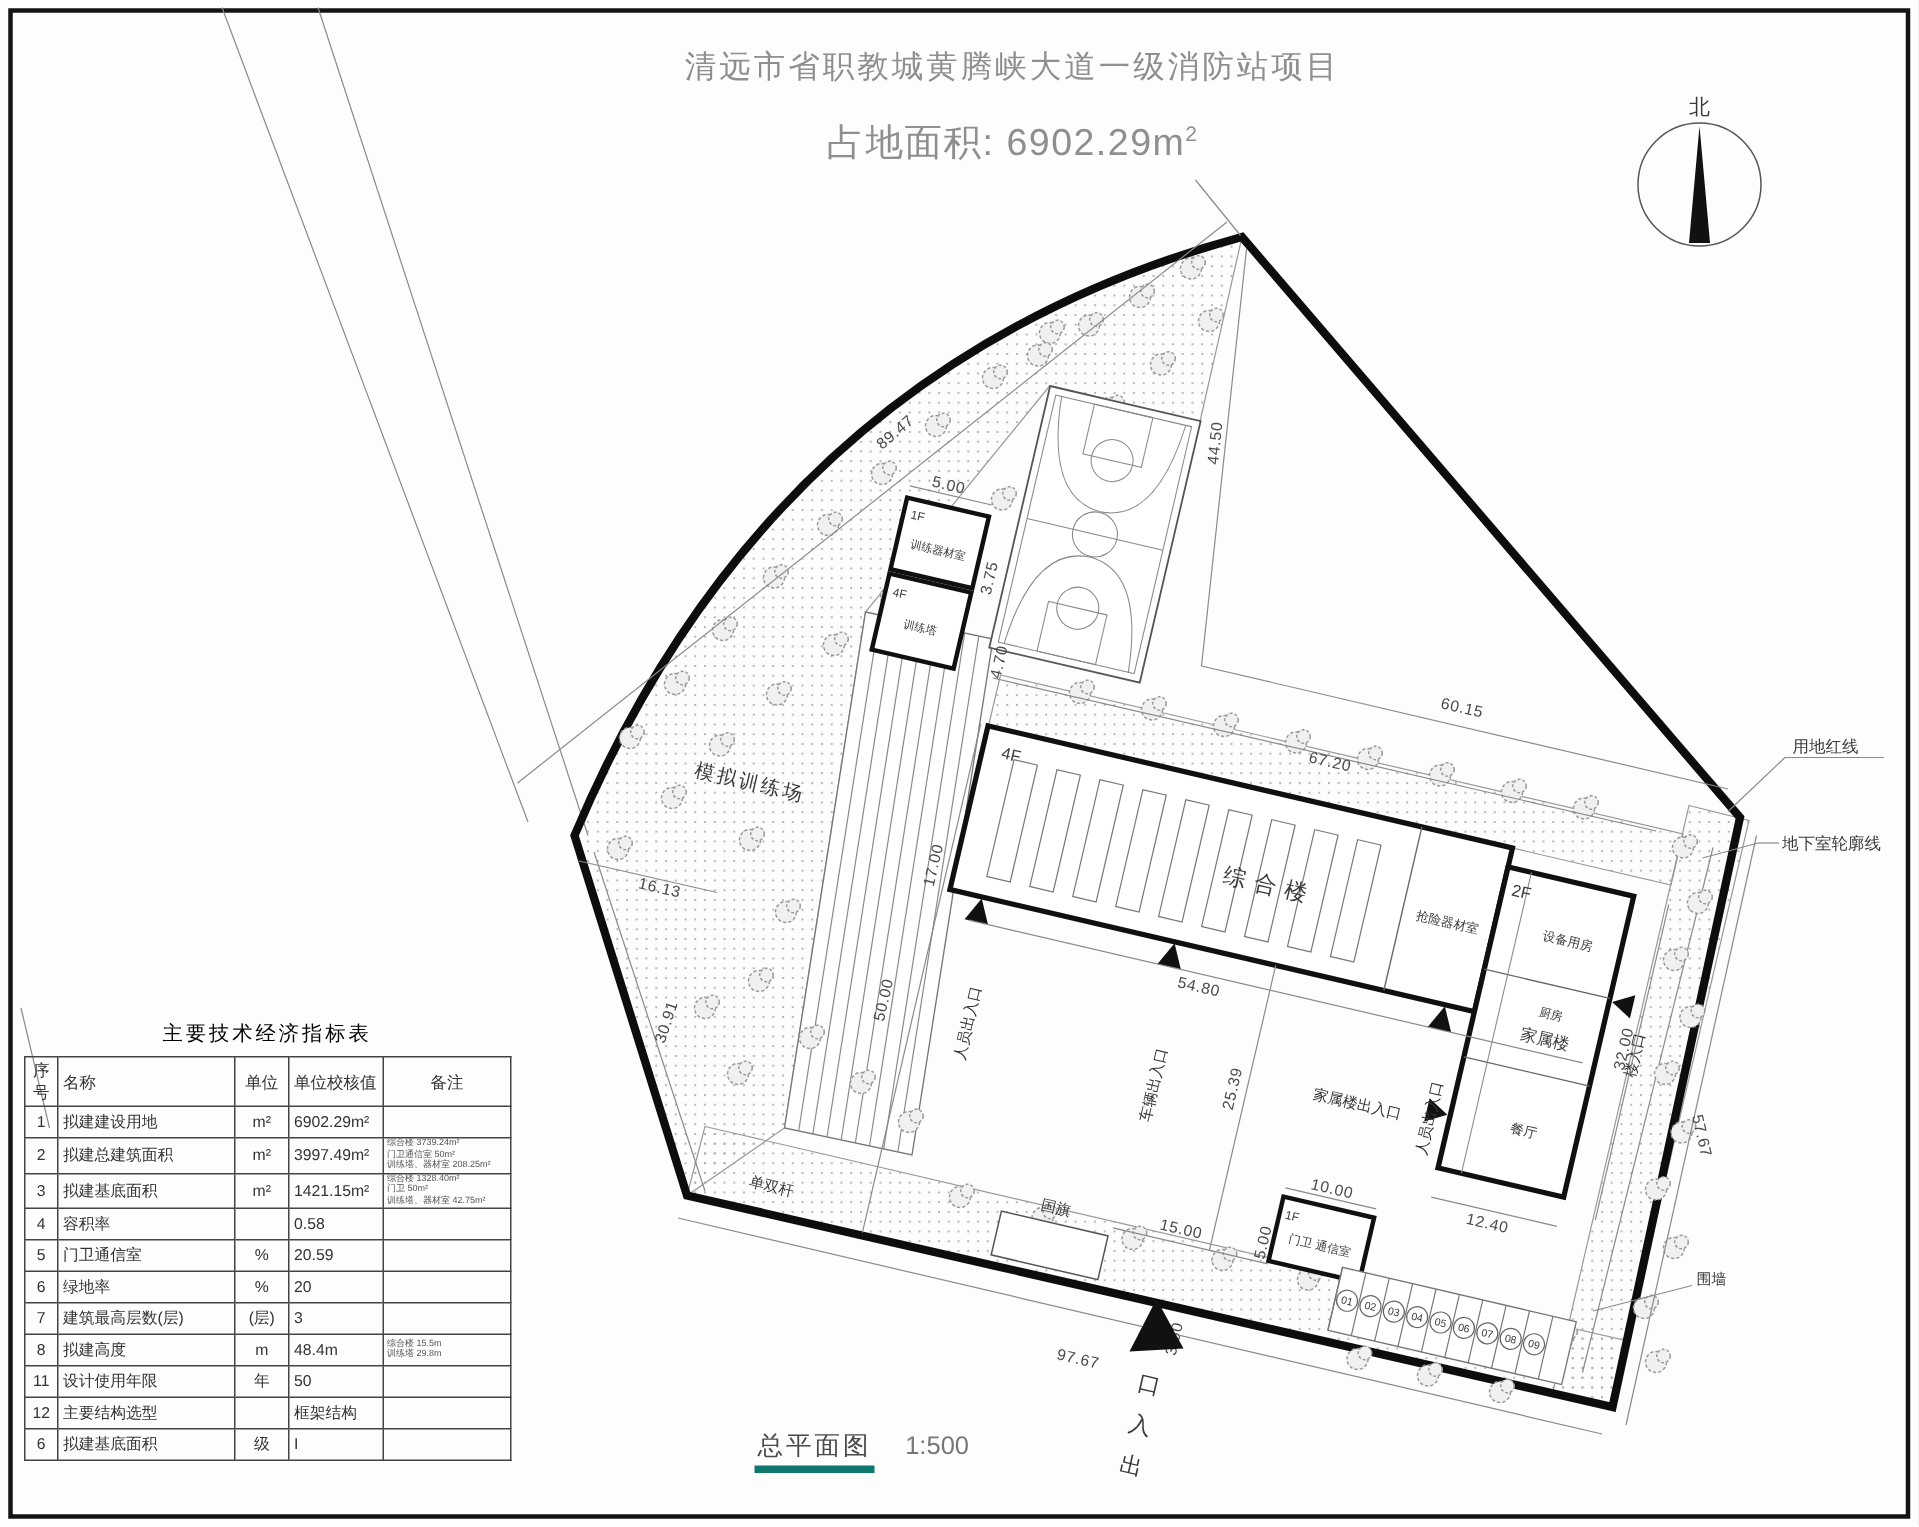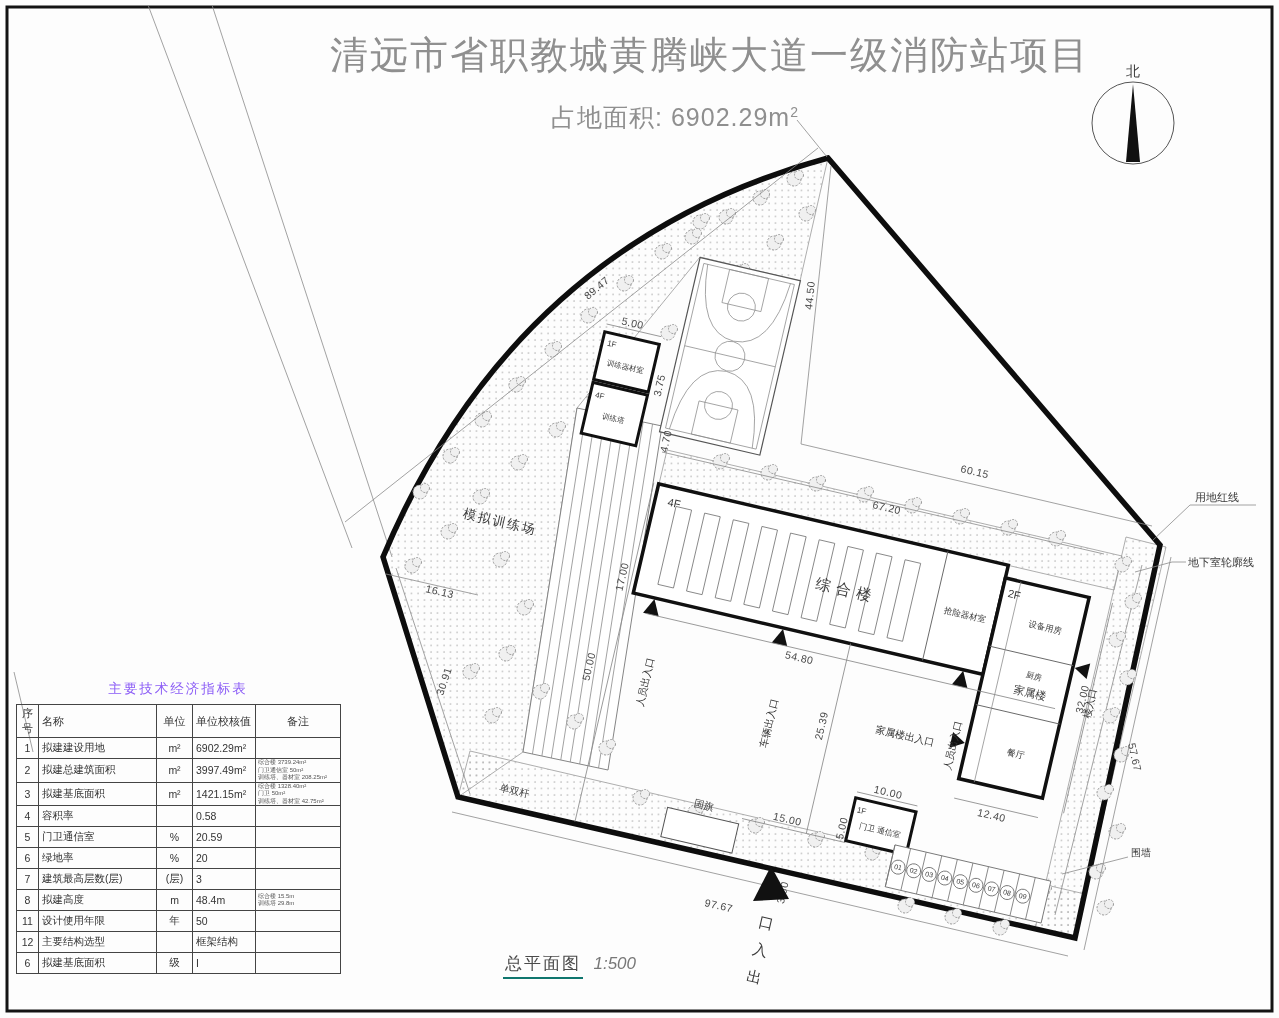--- a/index.html
+++ b/index.html
@@ -6,30 +6,30 @@
   #stage{position:relative;width:1279px;height:1018px;background:#fdfdfd;overflow:hidden;
          font-family:"Liberation Sans","DejaVu Sans",sans-serif;}
   #plan-svg{position:absolute;left:0;top:0;}
   svg text{font-family:"Liberation Sans","DejaVu Sans",sans-serif;fill:#3a3a3a;}
   .dim{font-size:10.5px;fill:#4a4a4a;letter-spacing:.5px;}
   .lbl{font-size:10px;fill:#333;}
   .thin{stroke:#8a8a8a;stroke-width:.8;fill:none;}
   .wall{stroke:#101010;fill:#fff;}
   
   #title-block{position:absolute;left:330px;top:30px;width:690px;text-align:center;color:#8f8f8f;}
-  #title-line1{font-size:38px;letter-spacing:2px;white-space:nowrap;}
+  #title-line1{font-size:21px;letter-spacing:2px;white-space:nowrap;}
   #title-line2{font-size:25px;margin-top:20px;letter-spacing:1px;}
   #title-line2 sup{font-size:14px;}
   
   #footer-label{position:absolute;left:503px;top:952px;color:#555;white-space:nowrap;}
-  #footer-name{font-size:17px;color:#4a4a4a;border-bottom:2px solid #0f766e;padding:0 2px 2px 2px;display:inline-block;letter-spacing:2px;}
-  #footer-scale{font-size:17px;color:#777;margin-left:6px;font-style:italic;}
+  #footer-name{font-size:17px;color:#4a4a4a;border-bottom:5px solid #0f766e;padding:0 2px 2px 2px;display:inline-block;letter-spacing:2px;}
+  #footer-scale{font-size:17px;color:#777;margin-left:16px;}
   
   #indicator{position:absolute;left:16px;top:680px;width:324px;color:#222;}
-  #indicator-title{text-align:center;font-size:13.5px;letter-spacing:2px;margin-bottom:6px;color:#8b5cf6;}
+  #indicator-title{text-align:center;font-size:13.5px;letter-spacing:2px;margin-bottom:6px;color:#000000;}
   #indicator table{border-collapse:collapse;width:324px;table-layout:fixed;}
   #indicator th,#indicator td{border:1px solid #444;font-weight:normal;font-size:10.5px;
       padding:1px 3px;height:18px;text-align:left;color:#333;overflow:hidden;}
   #indicator th{font-size:11px;height:20px;}
   #indicator td.c,#indicator th.c{text-align:center;}
   #indicator td.note{font-size:6px;line-height:1.25;white-space:pre-line;color:#555;padding:0 2px;}
 </style>
 </head>
 <body>
 

